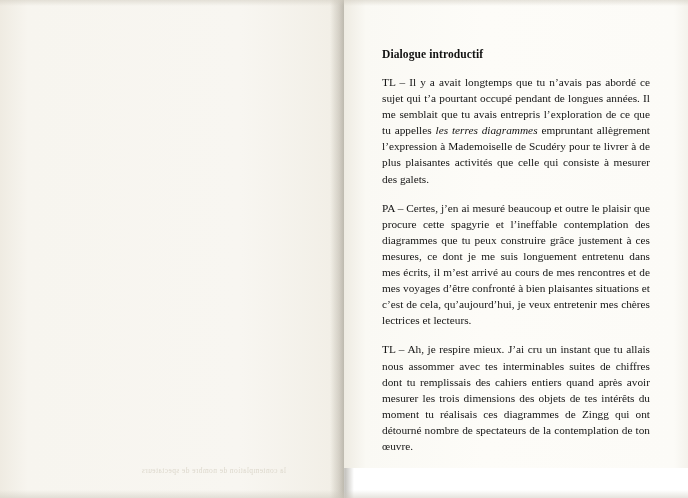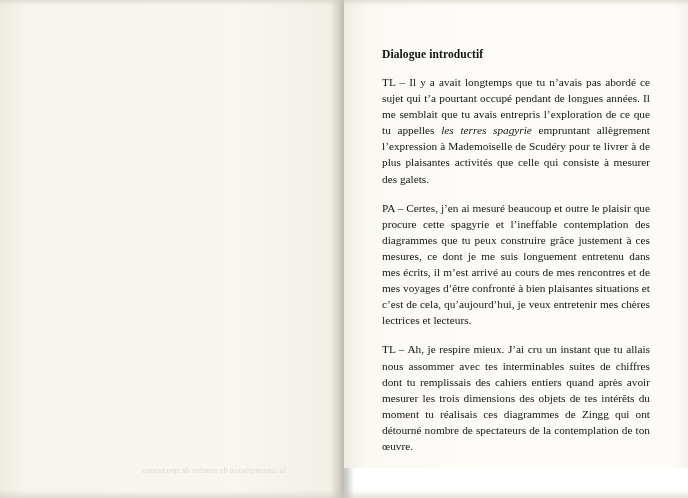--- a/index.html
+++ b/index.html
@@ -139,21 +139,21 @@
   <div class="gutter"></div>
 
   <div class="right-page">
     <div class="paper-tint"></div>
     <div class="corner-mark"></div>
 
     <div class="text-block">
       <h1 class="heading">Dialogue introductif</h1>
 
       <p class="para">
-        <span>TL – Il y a avait longtemps que tu n’avais pas abordé ce sujet qui t’a pourtant occupé pendant de longues années. Il me semblait que tu avais entrepris l’exploration de ce que tu appelles <em>les terres spagyrie</em> empruntant allègrement l’expression à Mademoiselle de Scudéry pour te livrer à de plus plaisantes activités que celle qui consiste à mesurer des galets.</span>
+        <span>TL – Il y a avait longtemps que tu n’avais pas abordé ce sujet qui t’a pourtant occupé pendant de longues années. Il me semblait que tu avais entrepris l’exploration de ce que tu appelles <em>les terres diagrammes</em> empruntant allègrement l’expression à Mademoiselle de Scudéry pour te livrer à de plus plaisantes activités que celle qui consiste à mesurer des galets.</span>
       </p>
 
       <p class="para">
         <span>PA – Certes, j’en ai mesuré beaucoup et outre le plaisir que procure cette spagyrie et l’ineffable contemplation des diagrammes que tu peux construire grâce justement à ces mesures, ce dont je me suis longuement entretenu dans mes écrits, il m’est arrivé au cours de mes rencontres et de mes voyages d’être confronté à bien plaisantes situations et c’est de cela, qu’aujourd’hui, je veux entretenir mes chères lectrices et lecteurs.</span>
       </p>
 
       <p class="para">
         <span>TL – Ah, je respire mieux. J’ai cru un instant que tu allais nous assommer avec tes interminables suites de chiffres dont tu remplissais des cahiers entiers quand après avoir mesurer les trois dimensions des objets de tes intérêts du moment tu réalisais ces diagrammes de Zingg qui ont détourné nombre de spectateurs de la contemplation de ton œuvre.</span>
       </p>
     </div>

